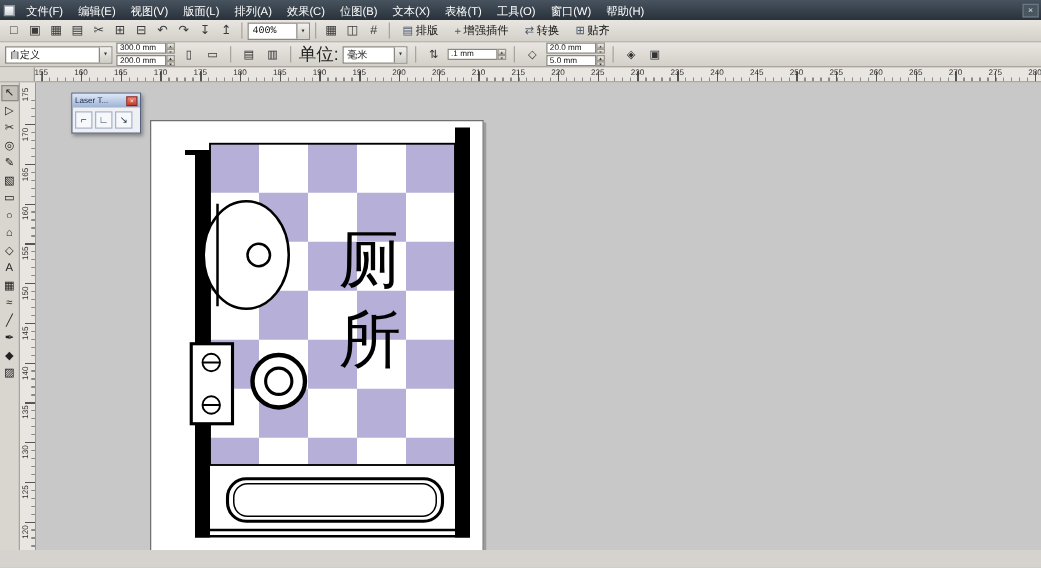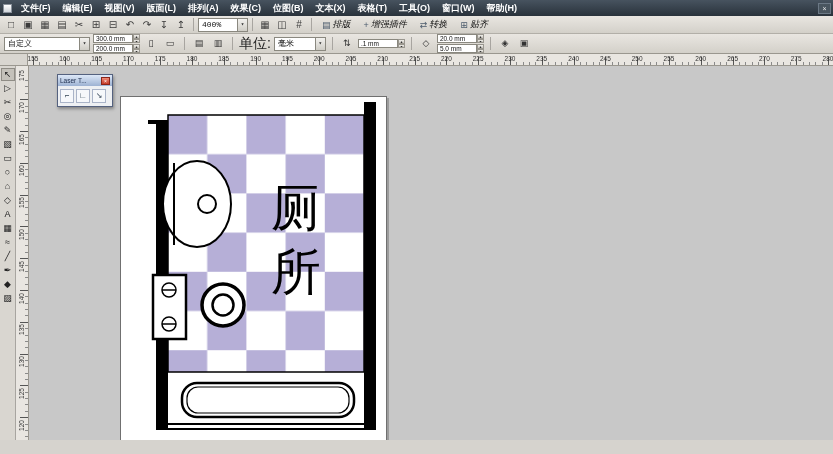--- a/index.html
+++ b/index.html
@@ -12,38 +12,38 @@
   .appicon{width:9px;height:9px;border-radius:50%;background:radial-gradient(circle at 35% 30%,#d8ecb0,#69a632);border:1px solid #2c4a12;flex:0 0 auto;}
   .title{flex:1;font-size:9px;white-space:nowrap;overflow:hidden;text-shadow:0 1px 1px rgba(0,0,0,.4);}
   .winbtns{display:flex;gap:1px;}
   .wbtn{width:15px;height:11px;background:linear-gradient(#f4f6f8,#c3cede);border:1px solid #51648a;border-radius:2px;
     font-size:7px;line-height:9px;text-align:center;color:#223;}
   .wbtn.close{background:linear-gradient(#f0917e,#c23a28);color:#fff;}
 
   
   .menubar{height:16px;background:linear-gradient(180deg,#47535f,#29323b);display:flex;align-items:center;padding:0 2px;}
   .docicon{width:9px;height:9px;background:linear-gradient(#fff,#cfd4da);border:1px solid #8a929c;margin:0 3px 0 1px;flex:0 0 auto;}
-  .menuitems{display:flex;align-items:center;height:100%;flex:1;font-weight:bold;}
+  .menuitems{display:flex;align-items:flex-end;height:100%;flex:1;}
   .menu-item{padding:0 6px;font-size:9px;color:#fff;white-space:nowrap;}
   .docclose{width:13px;height:11px;background:#49555f;border:1px solid #6b7885;color:#e8e8e8;font-size:7px;line-height:9px;text-align:center;}
 
   
   .stdbar{height:18px;display:flex;align-items:center;gap:1px;padding:0 3px;
     background:linear-gradient(#e9e6e1,#d3d0c9);border-bottom:1px solid #b2afa8;}
   .grp{display:flex;align-items:center;gap:1px;}
   .tbtn{width:16px;height:16px;font-size:10px;line-height:15px;text-align:center;color:#3b3b3b;}
   .sep{width:1px;height:13px;background:#a8a5a0;margin:0 3px;flex:0 0 auto;}
   .combo{display:flex;align-items:center;background:#fff;border:1px solid #8a887f;height:14px;font-family:Liberation Mono, monospace;}
   .combo .val{flex:1;padding:0 3px;font-size:8px;color:#111;white-space:nowrap;overflow:hidden;}
   .arr{width:10px;height:100%;background:linear-gradient(#f2f1ee,#cfcdc6);border-left:1px solid #8a887f;
     font-size:6px;line-height:12px;text-align:center;color:#333;flex:0 0 auto;}
   .zoom{width:50px;}
   .plugbtn{display:flex;align-items:center;gap:2px;padding:0 6px;height:16px;}
   .pglyph{font-size:9px;color:#4d5d6d;}
-  .plabel{font-size:9px;color:#111;white-space:nowrap;font-style:italic;}
+  .plabel{font-size:9px;color:#111;white-space:nowrap;}
 
   
   .propbar{height:20px;display:flex;align-items:center;gap:3px;padding:0 4px;
     background:linear-gradient(#e9e6e1,#d3d0c9);border-bottom:1px solid #9a978f;}
   .preset{width:86px;}
   .units{width:52px;}
   .lbl{font-size:14px;color:#222;white-space:nowrap;}
   .stack{display:flex;flex-direction:column;gap:1px;}
   .numrow{display:flex;align-items:stretch;}
   .numfield{width:40px;height:9px;background:#fff;border:1px solid #8a887f;font-size:6.5px;line-height:7px;padding:0 2px;color:#111;white-space:nowrap;overflow:hidden;}

